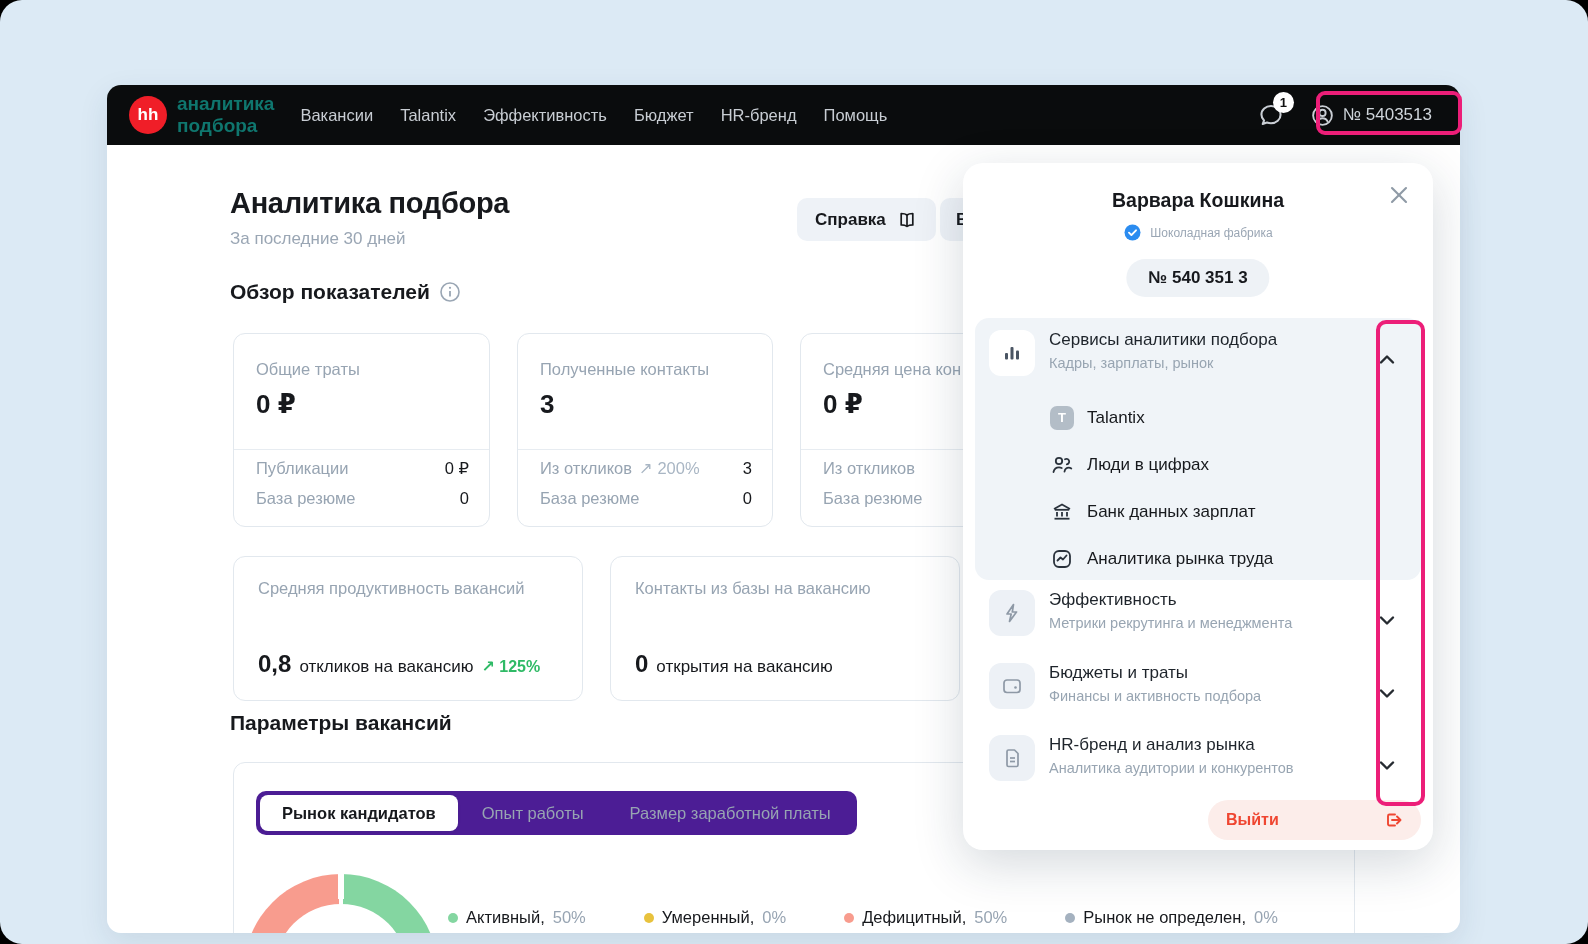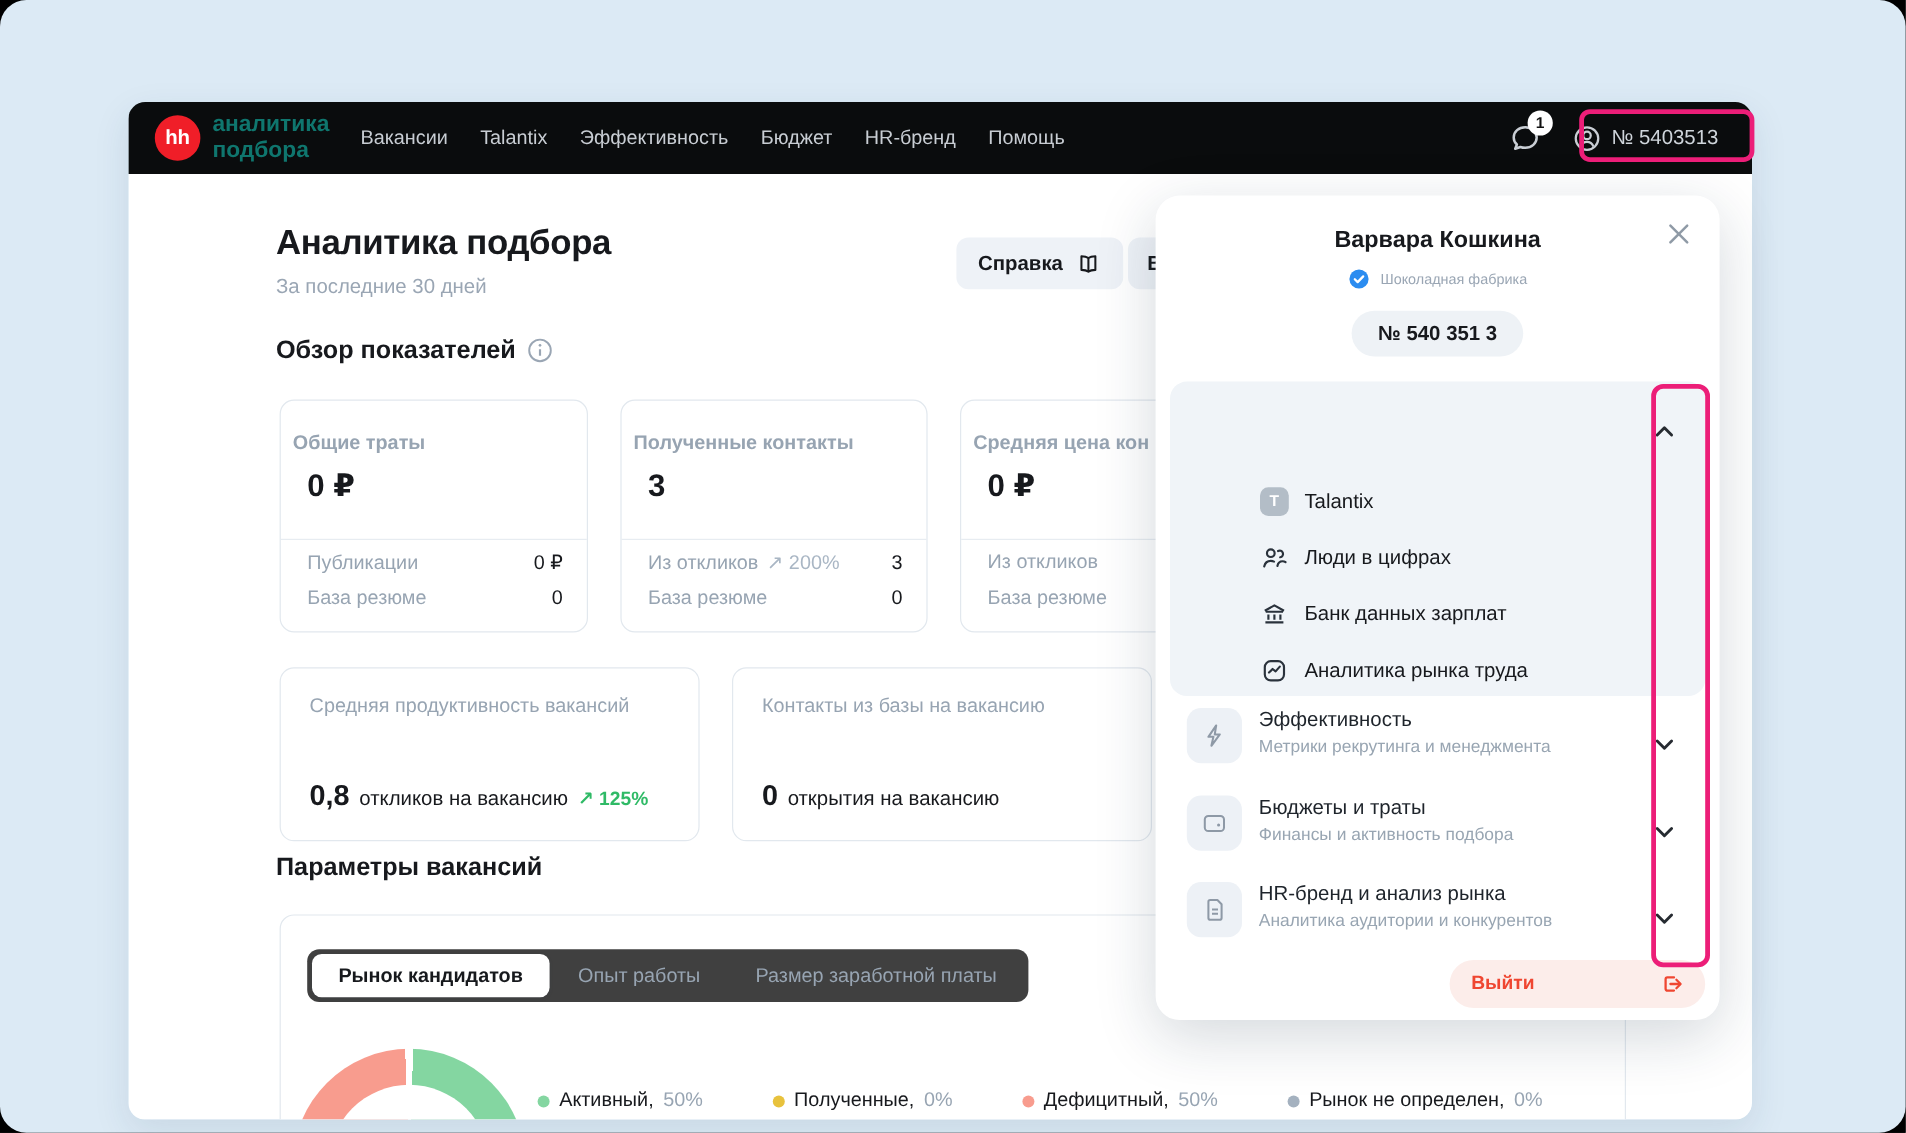--- a/index.html
+++ b/index.html
@@ -27,39 +27,39 @@
   .page-sub { position:absolute; left:123px; top:84px; font-size:17px; color:#9aa6b4; }
   .btn-help { position:absolute; left:690px; top:53px; height:43px; background:#eef2f7; border:none; border-radius:10px; display:flex; align-items:center; gap:10px; padding:0 18px; font-size:17px; font-weight:600; color:#17191d; cursor:pointer; font-family:inherit; }
   .btn-cut { position:absolute; left:833px; top:53px; height:43px; width:130px; background:#eef2f7; border:none; border-radius:10px; display:flex; align-items:center; padding:0 16px; font-size:17px; font-weight:600; color:#17191d; cursor:pointer; font-family:inherit; }
   .overview-h { position:absolute; left:123px; top:135px; display:flex; align-items:center; gap:9px; }
   .overview-h span { font-size:21px; font-weight:bold; color:#17191d; }
 
   .card { position:absolute; background:#fff; border:1px solid #e2e8ee; border-radius:12px; }
   .card.c1 { left:126px; top:188px; width:257px; height:194px; }
   .card.c2 { left:410px; top:188px; width:256px; height:194px; }
   .card.c3 { left:693px; top:188px; width:257px; height:194px; }
-  .card-label { position:absolute; left:10px; top:26px; font-size:16.5px; color:#97a4b2; white-space:nowrap;font-weight:bold; }
+  .card-label { position:absolute; left:22px; top:26px; font-size:16.5px; color:#97a4b2; white-space:nowrap; }
   .card-value { position:absolute; left:22px; top:55px; font-size:26px; font-weight:bold; color:#17191d; }
   .card-div { position:absolute; left:0; right:0; top:115px; height:1px; background:#e7ecf1; }
   .card-row { position:absolute; left:22px; right:20px; display:flex; align-items:center; font-size:16.5px; color:#97a4b2; }
   .card-row .rv { margin-left:auto; color:#17191d; }
   .card-row .trend-gray { color:#a9b6c4; margin-left:7px; }
   .r1 { top:125px; } .r2 { top:155px; }
 
   .wide-card { position:absolute; background:#fff; border:1px solid #e2e8ee; border-radius:12px; width:350px; height:145px; }
   .wc1 { left:126px; top:411px; } .wc2 { left:503px; top:411px; }
   .wide-label { position:absolute; left:24px; top:22px; font-size:16.5px; color:#97a4b2; }
   .wide-value-row { position:absolute; left:24px; bottom:22px; display:flex; align-items:baseline; gap:8px; }
   .wide-value { font-size:24px; font-weight:bold; color:#17191d; }
   .wide-unit { font-size:17px; color:#17191d; }
   .trend-green { font-size:16px; font-weight:600; color:#2fba66; }
 
   .params-h { position:absolute; left:123px; top:566px; font-size:21px; font-weight:bold; color:#17191d; }
   .params-card { position:absolute; left:126px; top:617px; width:1122px; height:400px; border:1px solid #e2e8ee; border-radius:12px; background:#fff; }
-  .tabbar { position:absolute; left:22px; top:28px; height:44px; background:#404040; border-radius:10px; display:flex; align-items:center; padding:4px; gap:2px; }
+  .tabbar { position:absolute; left:22px; top:28px; height:44px; background:#4c1d95; border-radius:10px; display:flex; align-items:center; padding:4px; gap:2px; }
   .tab { height:36px; display:flex; align-items:center; padding:0 22px; font-size:16.5px; color:#97a4b2; border-radius:8px; cursor:pointer; white-space:nowrap; }
   .tab.active { background:#fff; color:#17191d; font-weight:bold; box-shadow:0 1px 3px rgba(40,60,80,.10); }
 
   .donut { position:absolute; left:10px; top:111px; width:194px; height:194px; border-radius:50%; }
   .donut::after { content:""; position:absolute; inset:30px; background:#fff; border-radius:50%; }
   .legend { position:absolute; left:214px; top:145px; display:flex; gap:58px; align-items:center; }
   .legend-item { display:flex; align-items:center; gap:8px; font-size:16.5px; color:#17191d; white-space:nowrap; }
   .legend-dot { width:10px; height:10px; border-radius:50%; flex:none; }
   .legend-pct { color:#97a4b2; }
 
@@ -230,21 +230,21 @@
         </div>
         <div class="donut" id="donut" style="background: conic-gradient(rgb(255, 255, 255) 0deg, rgb(255, 255, 255) 2deg, rgb(132, 214, 161) 2deg, rgb(132, 214, 161) 178deg, rgb(255, 255, 255) 178deg, rgb(255, 255, 255) 180deg, rgb(255, 255, 255) 180deg, rgb(255, 255, 255) 182deg, rgb(248, 156, 142) 182deg, rgb(248, 156, 142) 358deg, rgb(255, 255, 255) 358deg, rgb(255, 255, 255) 360deg);"></div>
         <div class="legend">
           <div class="legend-item">
             <span class="legend-dot" style="background: rgb(132, 214, 161);"></span>
             <span>Активный,</span>
             <span class="legend-pct">50%</span>
           </div>
           <div class="legend-item">
             <span class="legend-dot" style="background: rgb(232, 194, 61);"></span>
-            <span>Полученные,</span>
+            <span>Умеренный,</span>
             <span class="legend-pct">0%</span>
           </div>
           <div class="legend-item">
             <span class="legend-dot" style="background: rgb(248, 156, 142);"></span>
             <span>Дефицитный,</span>
             <span class="legend-pct">50%</span>
           </div>
           <div class="legend-item">
             <span class="legend-dot" style="background: rgb(164, 177, 191);"></span>
             <span>Рынок не определен,</span>
@@ -264,20 +264,33 @@
     <div class="p-company">
       <svg width="19" height="19" viewBox="0 0 19 19">
         <circle cx="9.5" cy="9.5" r="8" fill="#2b8cf0"></circle>
         <path d="M6 9.7l2.4 2.4 4.6-4.8" fill="none" stroke="#fff" stroke-width="1.9" stroke-linecap="round" stroke-linejoin="round"></path>
       </svg>
       <span>Шоколадная фабрика</span>
     </div>
     <div class="p-pill">№ 540 351 3</div>
 
     <div class="p-section">
+      <div class="sec-head">
+        <div class="tile white">
+          <svg width="24" height="24" viewBox="0 0 24 24">
+            <rect x="5" y="12" width="3" height="6.5" rx="1" fill="#4a5563"></rect>
+            <rect x="10.5" y="6" width="3" height="12.5" rx="1" fill="#4a5563"></rect>
+            <rect x="16" y="9.5" width="3" height="9" rx="1" fill="#4a5563"></rect>
+          </svg>
+        </div>
+        <div class="sec-texts">
+          <div class="t">Сервисы аналитики подбора</div>
+          <div class="s">Кадры, зарплаты, рынок</div>
+        </div>
+      </div>
       <svg class="chev up" viewBox="0 0 24 24">
         <polyline points="6,14.5 12,8.5 18,14.5" fill="none" stroke="#262b31" stroke-width="2.4" stroke-linecap="round" stroke-linejoin="round"></polyline>
       </svg>
       <div class="sec-children">
         <div class="sec-child">
           <span class="tx-tile">T</span>
           <span>Talantix</span>
         </div>
         <div class="sec-child">
           <svg width="24" height="24" viewBox="0 0 24 24">

